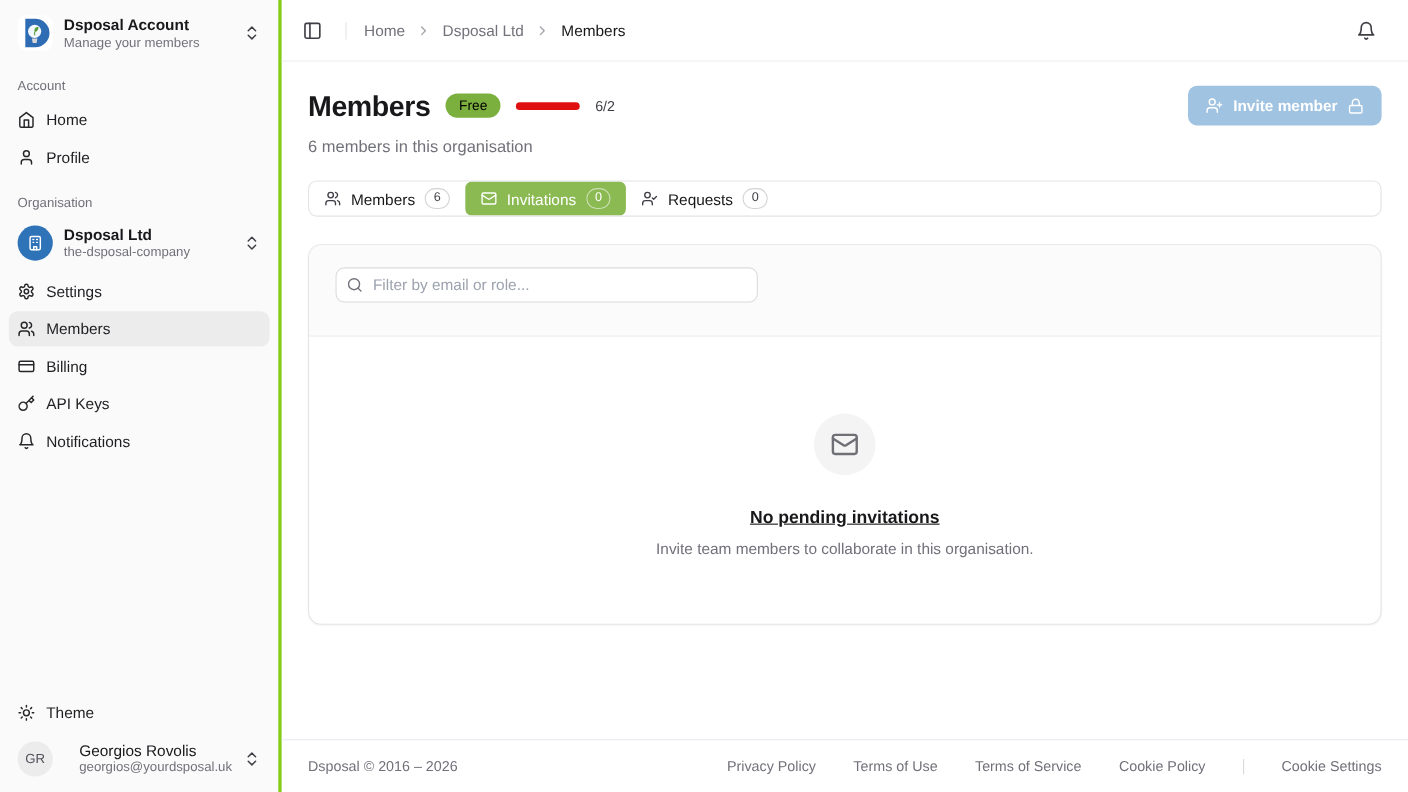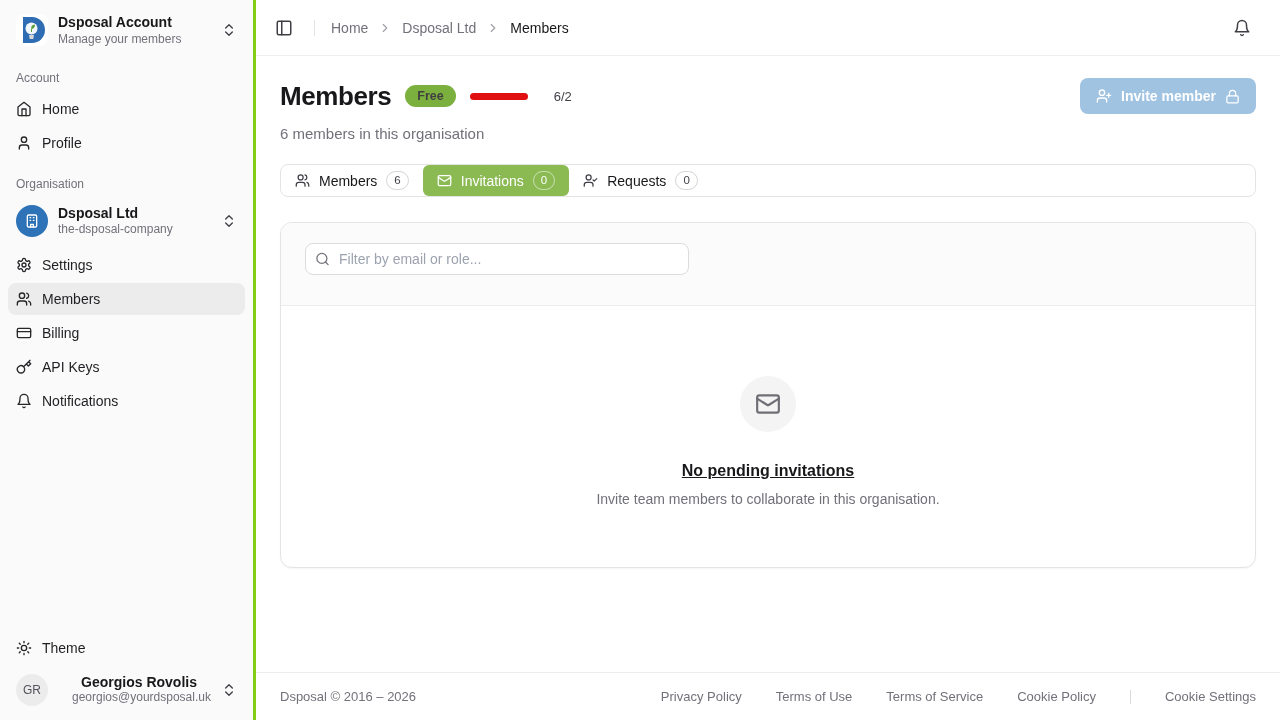--- a/index.html
+++ b/index.html
@@ -47,21 +47,21 @@
   .user-row {
     display: flex; align-items: center; gap: 24px;
     padding: 6px 8px; border-radius: 8px; cursor: pointer; margin-top: 4px;
   }
   .user-avatar {
     width: 32px; height: 32px; border-radius: 50%; flex: none;
     background: #ececec; color: #52525b;
     font-size: 12px; font-weight: 500;
     display: flex; align-items: center; justify-content: center;
   }
-  .user-name { font-size: 14px; font-weight: 700; line-height: 1.2; text-align: right; }
+  .user-name { font-size: 14px; font-weight: 400; line-height: 1.2; }
   .user-email { font-size: 12px; color: #71717a; line-height: 1.3; }
 
   
   .main { flex: 1; display: flex; flex-direction: column; min-width: 0; }
   .topbar {
     height: 56px; min-height: 56px; display: flex; align-items: center;
     padding: 0 24px 0 14px; border-bottom: 1px solid #efeff1; gap: 8px;
   }
   .icon-btn {
     width: 28px; height: 28px; border: none; background: transparent;
@@ -72,25 +72,25 @@
   .breadcrumb { display: flex; align-items: center; gap: 10px; font-size: 14px; }
   .crumb { color: #71717a; cursor: pointer; }
   .crumb.current { color: #18181b; cursor: default; }
   .crumb-sep { color: #a1a1aa; }
   .topbar-spacer { flex: 1; }
 
   .content { flex: 1; padding: 22px 24px 0; }
   .title-row { display: flex; align-items: center; gap: 14px; }
   .page-title { font-size: 26px; font-weight: 700; letter-spacing: -0.4px; margin: 0; line-height: 1.1; }
   .plan-badge {
-    background: #7cb03e; color: #404040; font-size: 12.5px; font-weight: 700;
+    background: #7cb03e; color: #000000; font-size: 12.5px; font-weight: 400;
     padding: 4px 12px; border-radius: 999px; line-height: 1.15;
   }
   .usage-meter { width: 58px; height: 7px; border-radius: 99px; background: #e01010; }
-  .usage-text { font-size: 13px; color: #3f3f46; margin-left: 12px; }
+  .usage-text { font-size: 13px; color: #3f3f46; }
   .invite-btn {
     margin-left: auto; display: flex; align-items: center; gap: 9px;
     height: 36px; padding: 0 16px; border: none; border-radius: 8px;
     background: #a0c3e2; color: #fff; font-size: 14px; font-weight: 600;
     font-family: inherit; cursor: not-allowed;
   }
   .page-subtitle { margin-top: 11px; font-size: 15px; color: #71717a; }
 
   .tabbar {
     margin-top: 22px; height: 33px; display: flex; align-items: stretch;

